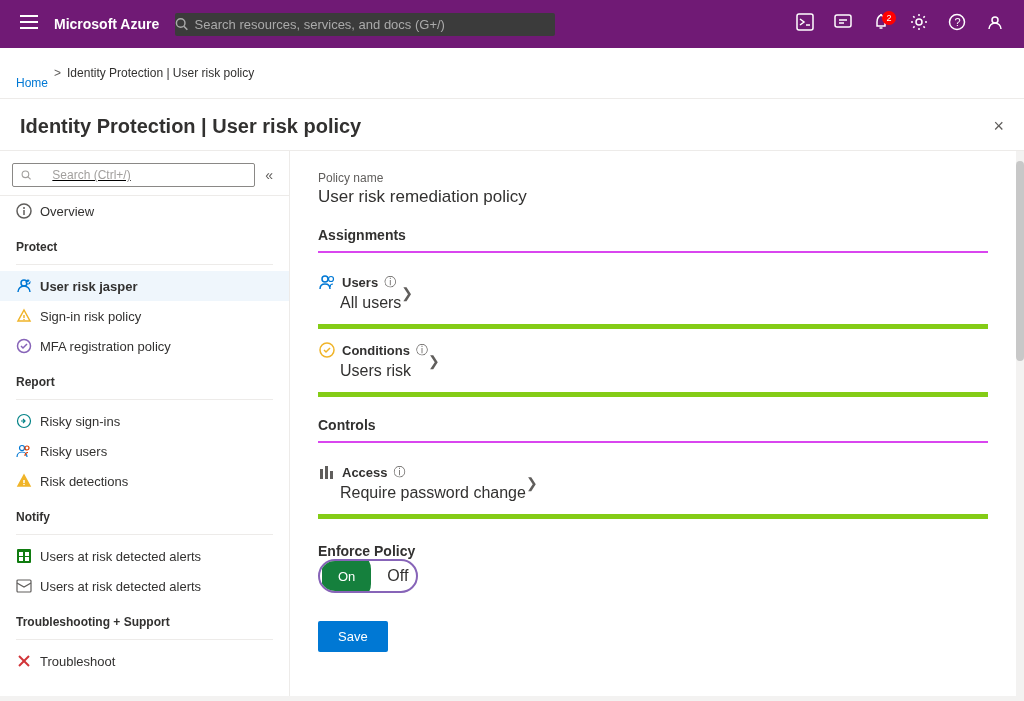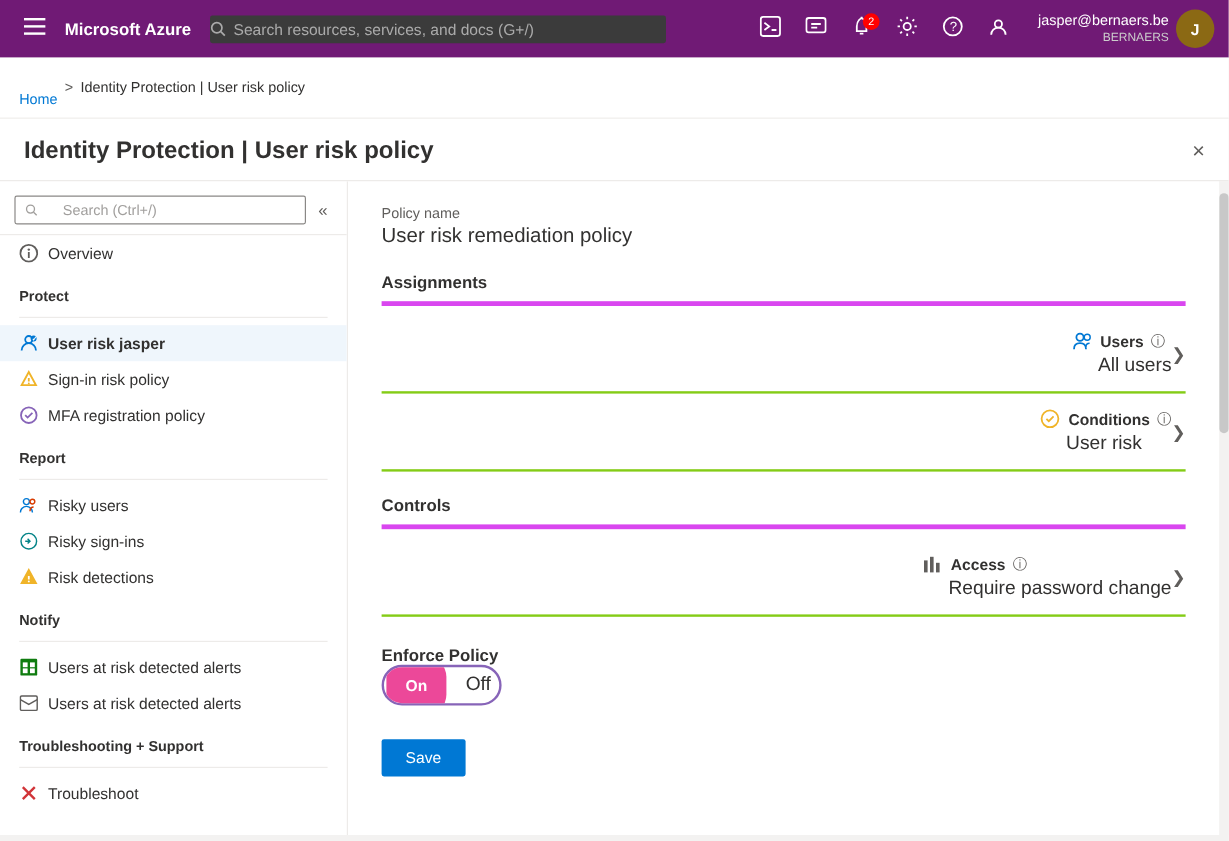--- a/index.html
+++ b/index.html
@@ -58,21 +58,21 @@
     .sidebar {
       width: 290px; min-width: 290px; border-right: 1px solid #edebe9;
       overflow-y: auto; background: #fff; padding-bottom: 20px;
     }
     .sidebar-search {
       padding: 12px 12px 8px 12px; border-bottom: 1px solid #edebe9;
       display: flex; align-items: center; gap: 6px;
     }
     .sidebar-search-inner {
       display: flex; align-items: center; border: 1px solid #8a8886;
-      border-radius: 2px; padding: 4px 8px; gap: 21px; flex: 1;
+      border-radius: 2px; padding: 4px 8px; gap: 21px; flex: 1; text-decoration: underline;
     }
     .sidebar-search-inner input {
       border: none; outline: none; font-size: 12px; color: #323130; width: 100%;
     }
     .sidebar-search-inner input::placeholder { color: #a19f9d; }
     .sidebar-collapse { cursor: pointer; color: #605e5c; font-size: 14px; padding: 2px 4px; }
 
     .sidebar-item {
       display: flex; align-items: center; gap: 8px; padding: 7px 16px;
       cursor: pointer; color: #323130; font-size: 13px;
@@ -86,45 +86,45 @@
     .sidebar-divider { border: none; border-top: 1px solid #edebe9; margin: 6px 16px; }
 
     
     .right-content { flex: 1; overflow-y: auto; padding: 20px 28px; background: #fff; position: relative; }
 
     .policy-name-label { font-size: 12px; color: #605e5c; margin-bottom: 2px; }
     .policy-name-value { font-size: 17px; color: #323130; margin-bottom: 20px; }
 
     .section-title {
       font-size: 14px; font-weight: 600; color: #323130; margin-bottom: 8px;
-      padding-bottom: 8px; border-bottom: 4px solid #d946ef;
+      padding-bottom: 8px; border-bottom: 2px solid #d946ef;
     }
 
     .assignment-row {
-      display: flex; align-items: center; justify-content: flex-end;
-      padding: 12px 0; border-bottom: 2px solid #84cc16; cursor: pointer;
+      display: flex; align-items: center; justify-content: flex-start;
+      padding: 12px 0; border-bottom: 5px solid #84cc16; cursor: pointer;
     }
     .assignment-left { display: flex; flex-direction: column; gap: 3px; }
     .assignment-header { display: flex; align-items: center; gap: 6px; }
     .assignment-type { font-size: 13px; font-weight: 600; color: #323130; }
     .assignment-value { font-size: 16px; color: #323130; padding-left: 22px; }
     .assignment-chevron { color: #605e5c; font-size: 14px; }
     .info-icon { color: #605e5c; font-size: 12px; cursor: pointer; }
 
     .section-gap { margin-top: 20px; }
 
     .enforce-section { margin-top: 24px; }
     .enforce-title { font-size: 14px; font-weight: 600; color: #323130; margin-bottom: 0; }
     .toggle-container { display: flex; align-items: center; }
     .toggle-switch {
       display: flex; align-items: center; border: 2px solid #8764b8;
       border-radius: 20px; overflow: hidden; background: #fff; width: 100px; height: 34px;
     }
     .toggle-on {
-      background: #ec4899; color: #fff; font-size: 13px; font-weight: 700;
+      background: #15803d; color: #fff; font-size: 13px; font-weight: 400;
       padding: 16px 16px; border-radius: 16px; margin: 2px; cursor: pointer; white-space: nowrap;
     }
     .toggle-off {
       color: #323130; font-size: 16px; padding: 4px 14px; cursor: pointer; white-space: nowrap;
     }
 
     .save-btn {
       background: #0078d4; color: #fff; border: none; padding: 8px 20px;
       font-size: 13px; cursor: pointer; border-radius: 2px; margin-top: 28px;
       font-family: inherit;
@@ -201,27 +201,20 @@
           <text x="6.5" y="13" fill="white" font-size="11" font-family="Arial">?</text>
         </svg>
     </span>
     <span class="top-bar-icon">
       <svg width="18" height="18" viewBox="0 0 18 18" fill="none">
           <circle cx="9" cy="7" r="3" stroke="white" stroke-width="1.5"></circle>
           <path d="M3 16c0-3.3 2.7-6 6-6s6 2.7 6 6" stroke="white" stroke-width="1.5"></path>
         </svg>
     </span>
   </div>
-  <div class="top-bar-user">
-    <div class="top-bar-user-info">
-      <div class="top-bar-user-name">jasper@bernaers.be</div>
-      <div class="top-bar-user-org">BERNAERS</div>
-    </div>
-    <div class="avatar-placeholder">J</div>
-  </div>
 </div>
 
 <div class="breadcrumb">
   <a href="#">Home</a>
   <span class="breadcrumb-sep">&gt;</span>
   <span class="breadcrumb-current">Identity Protection | User risk policy</span>
 </div>
 
 <div class="page-wrapper">
 
@@ -286,38 +279,38 @@
               <path d="M5 8l2 2 4-4" stroke="#8764b8" stroke-width="1.5"></path>
             </svg>
         </span>
         <span>MFA registration policy</span>
       </div>
 
       <div class="sidebar-section-title">Report</div>
       <hr class="sidebar-divider">
 
       <div class="sidebar-item">
+        <span class="icon icon-teal">
+          <svg width="16" height="16" viewBox="0 0 16 16" fill="none">
+              <circle cx="8" cy="8" r="6.5" stroke="#038387" stroke-width="1.2"></circle>
+              <path d="M5 8h4M7 6l2 2-2 2" stroke="#038387" stroke-width="1.2"></path>
+            </svg>
+        </span>
+        <span>Risky sign-ins</span>
+      </div>
+      <div class="sidebar-item">
         <span class="icon icon-blue">
           <svg width="16" height="16" viewBox="0 0 16 16" fill="none">
               <circle cx="6" cy="5" r="2.5" stroke="#0078d4" stroke-width="1.2"></circle>
               <path d="M1 14c0-2.8 2.2-5 5-5s5 2.2 5 5" stroke="#0078d4" stroke-width="1.2"></path>
               <circle cx="11" cy="5" r="2" stroke="#d83b01" stroke-width="1.2"></circle>
               <path d="M9 13c0-2 1.3-3.5 3-3.5" stroke="#d83b01" stroke-width="1.2"></path>
             </svg>
         </span>
         <span>Risky users</span>
-      </div>
-      <div class="sidebar-item">
-        <span class="icon icon-teal">
-          <svg width="16" height="16" viewBox="0 0 16 16" fill="none">
-              <circle cx="8" cy="8" r="6.5" stroke="#038387" stroke-width="1.2"></circle>
-              <path d="M5 8h4M7 6l2 2-2 2" stroke="#038387" stroke-width="1.2"></path>
-            </svg>
-        </span>
-        <span>Risky sign-ins</span>
       </div>
       <div class="sidebar-item">
         <span class="icon icon-orange">
           <svg width="16" height="16" viewBox="0 0 16 16" fill="none">
               <path d="M8 2L14 13H2L8 2Z" stroke="#f0b429" stroke-width="1.5" fill="#f0b429"></path>
               <line x1="8" y1="7" x2="8" y2="10" stroke="white" stroke-width="1.5"></line>
               <circle cx="8" cy="11.5" r="0.8" fill="white"></circle>
             </svg>
         </span>
         <span>Risk detections</span>
@@ -392,21 +385,21 @@
       <div class="assignment-row">
         <div class="assignment-left">
           <div class="assignment-header">
             <svg width="18" height="18" viewBox="0 0 18 18" fill="none">
                 <circle cx="9" cy="9" r="7" stroke="#f0b429" stroke-width="1.5"></circle>
                 <path d="M6 9l2 2 4-4" stroke="#f0b429" stroke-width="1.5"></path>
               </svg>
             <span class="assignment-type">Conditions</span>
             <span class="info-icon">ⓘ</span>
           </div>
-          <div class="assignment-value">User risk</div>
+          <div class="assignment-value">Users risk</div>
         </div>
         <span class="assignment-chevron">❯</span>
       </div>
 
       
       <div class="section-title section-gap">Controls</div>
 
       
       <div class="assignment-row">
         <div class="assignment-left">

